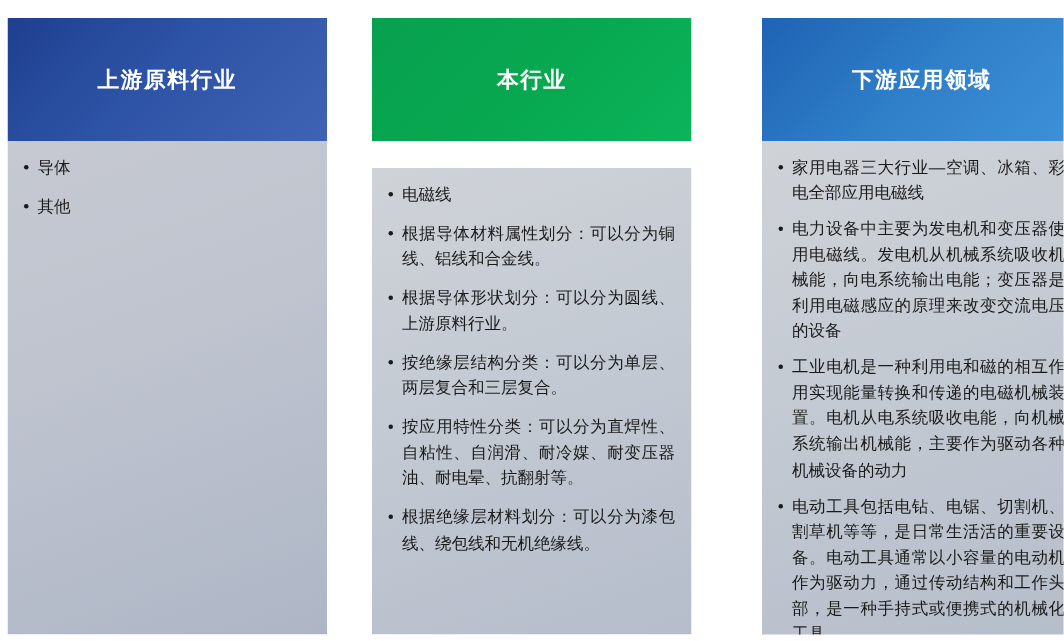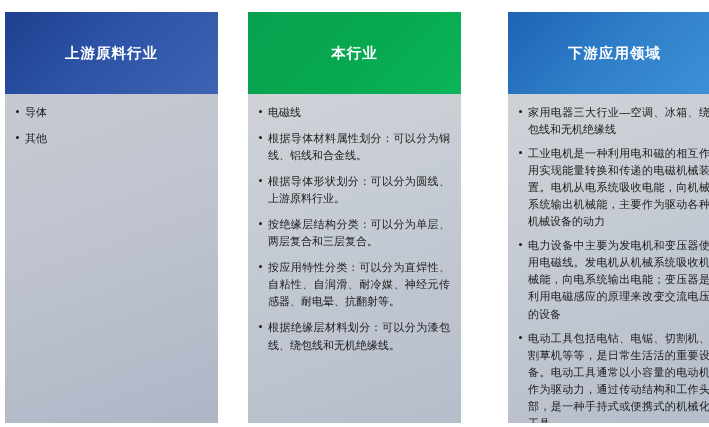--- a/index.html
+++ b/index.html
@@ -23,21 +23,21 @@
     position: absolute;
     top: 12px;
     width: 213px;
     height: 411px;
     box-sizing: border-box;
     overflow: hidden;
     display: flex;
     flex-direction: column;
   }
   #col-upstream { left: 5px; }
-  #col-industry { left: 248px; }
+  #col-industry { left: 248px; gap: 18px; }
   #col-downstream { left: 491px; margin-left: 17px; }
 
   .col-header {
     height: 82px;
     min-height: 82px;
     display: flex;
     align-items: center;
     justify-content: center;
     color: #ffffff;
     font-size: 14.5px;
@@ -125,32 +125,32 @@
   </div>
 
   <div class="column" id="col-industry">
     <div class="col-header">本行业</div>
     <div class="col-body">
       <ul class="bullets">
         <li class="lead-item">电磁线</li>
         <li>根据导体材料属性划分：可以分为铜线、铝线和合金线。</li>
         <li>根据导体形状划分：可以分为圆线、上游原料行业。</li>
         <li>按绝缘层结构分类：可以分为单层、两层复合和三层复合。</li>
-        <li>按应用特性分类：可以分为直焊性、自粘性、自润滑、耐冷媒、神经元传感器、耐电晕、抗翻射等。</li>
+        <li>按应用特性分类：可以分为直焊性、自粘性、自润滑、耐冷媒、耐变压器油、耐电晕、抗翻射等。</li>
         <li>根据绝缘层材料划分：可以分为漆包线、绕包线和无机绝缘线。</li>
       </ul>
     </div>
   </div>
 
   <div class="column" id="col-downstream">
     <div class="col-header">下游应用领域</div>
     <div class="col-body">
       <ul class="bullets">
-        <li>家用电器三大行业—空调、冰箱、绕包线和无机绝缘线</li>
+        <li>家用电器三大行业—空调、冰箱、彩电全部应用电磁线</li>
+        <li>电力设备中主要为发电机和变压器使用电磁线。发电机从机械系统吸收机械能，向电系统输出电能；变压器是利用电磁感应的原理来改变交流电压的设备</li>
         <li>工业电机是一种利用电和磁的相互作用实现能量转换和传递的电磁机械装置。电机从电系统吸收电能，向机械系统输出机械能，主要作为驱动各种机械设备的动力</li>
-        <li>电力设备中主要为发电机和变压器使用电磁线。发电机从机械系统吸收机械能，向电系统输出电能；变压器是利用电磁感应的原理来改变交流电压的设备</li>
         <li>电动工具包括电钻、电锯、切割机、割草机等等，是日常生活活的重要设备。电动工具通常以小容量的电动机作为驱动力，通过传动结构和工作头部，是一种手持式或便携式的机械化工具</li>
       </ul>
 
     </div>
   </div>
 
 </div>
 
 </body></html>

